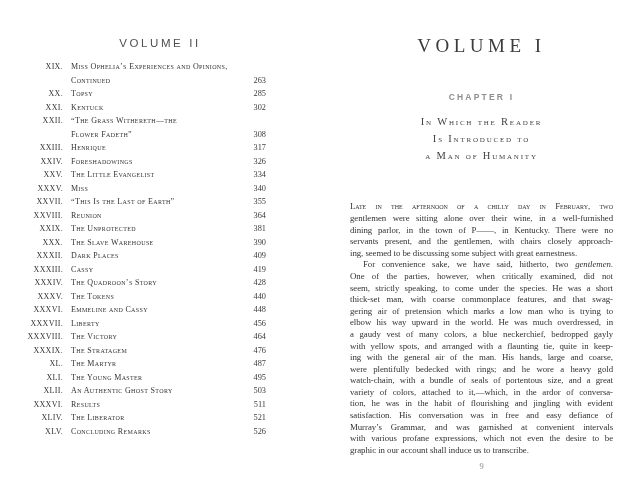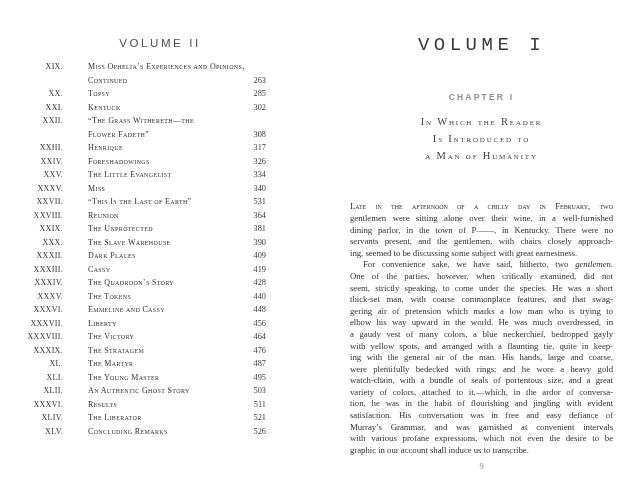--- a/index.html
+++ b/index.html
@@ -11,30 +11,30 @@
     background:var(--c-background);
     font-family:"Liberation Serif",serif;}
   .spread{display:flex;width:640px;height:487px;}
   .page{width:320px;height:483px;box-sizing:border-box;position:relative;}
 
   
   .page-left{padding-top:37px;}
   .toc-heading{font-family:"Liberation Sans",sans-serif;font-size:11.5px;line-height:12px;
     letter-spacing:2.6px;color:var(--c-volume_left);text-align:center;font-weight:400;}
   .toc-list{margin:11px 54px 0 20px;}
-  .toc-entry{display:grid;grid-template-columns:43px 1fr 27px;column-gap:25px;
+  .toc-entry{display:grid;grid-template-columns:43px 1fr 27px;column-gap:8px;
     font-size:8px;line-height:13.5px;color:var(--c-text);}
   .toc-num{text-align:right;align-self:start;letter-spacing:.3px;}
   .toc-title-block{min-width:0;}
   .toc-title,.toc-title2{font-variant:small-caps;letter-spacing:.35px;white-space:nowrap;}
   .toc-page{text-align:right;align-self:end;font-size:8.3px;color:var(--c-toc_number);}
 
   
   .page-right{padding:36px 27px 0 30px;}
-  .volume-heading{font-family:Liberation Mono, monospace;font-weight:400;
+  .volume-heading{font-family:Liberation Serif, serif;font-weight:400;
     font-size:19px;line-height:19px;letter-spacing:4.5px;color:var(--c-volume_right);
     text-align:center;}
   .chapter-label{margin-top:38px;font-family:"Liberation Sans",sans-serif;
     font-size:8.5px;line-height:9px;letter-spacing:2.2px;color:var(--c-chapter_label);
     text-align:center;font-weight:bold;}
   .chapter-title{margin-top:12px;text-align:center;color:var(--c-chapter_title);}
   .chapter-title .ct-line{font-variant:small-caps;font-size:10.5px;line-height:16.8px;
     letter-spacing:1.8px;}
   .body-text{margin-top:37px;color:var(--c-text);}
   .bline{font-size:8.8px;height:11.6px;line-height:11.6px;overflow:hidden;
@@ -118,21 +118,21 @@
 
         </div>
         <div class="toc-page">340</div>
       </div>
         <div class="toc-entry">
         <div class="toc-num">XXVII.</div>
         <div class="toc-title-block">
           <div class="toc-title">“This Is the Last of Earth”</div>
 
         </div>
-        <div class="toc-page">531</div>
+        <div class="toc-page">355</div>
       </div>
         <div class="toc-entry">
         <div class="toc-num">XXVIII.</div>
         <div class="toc-title-block">
           <div class="toc-title">Reunion</div>
 
         </div>
         <div class="toc-page">364</div>
       </div>
         <div class="toc-entry">

